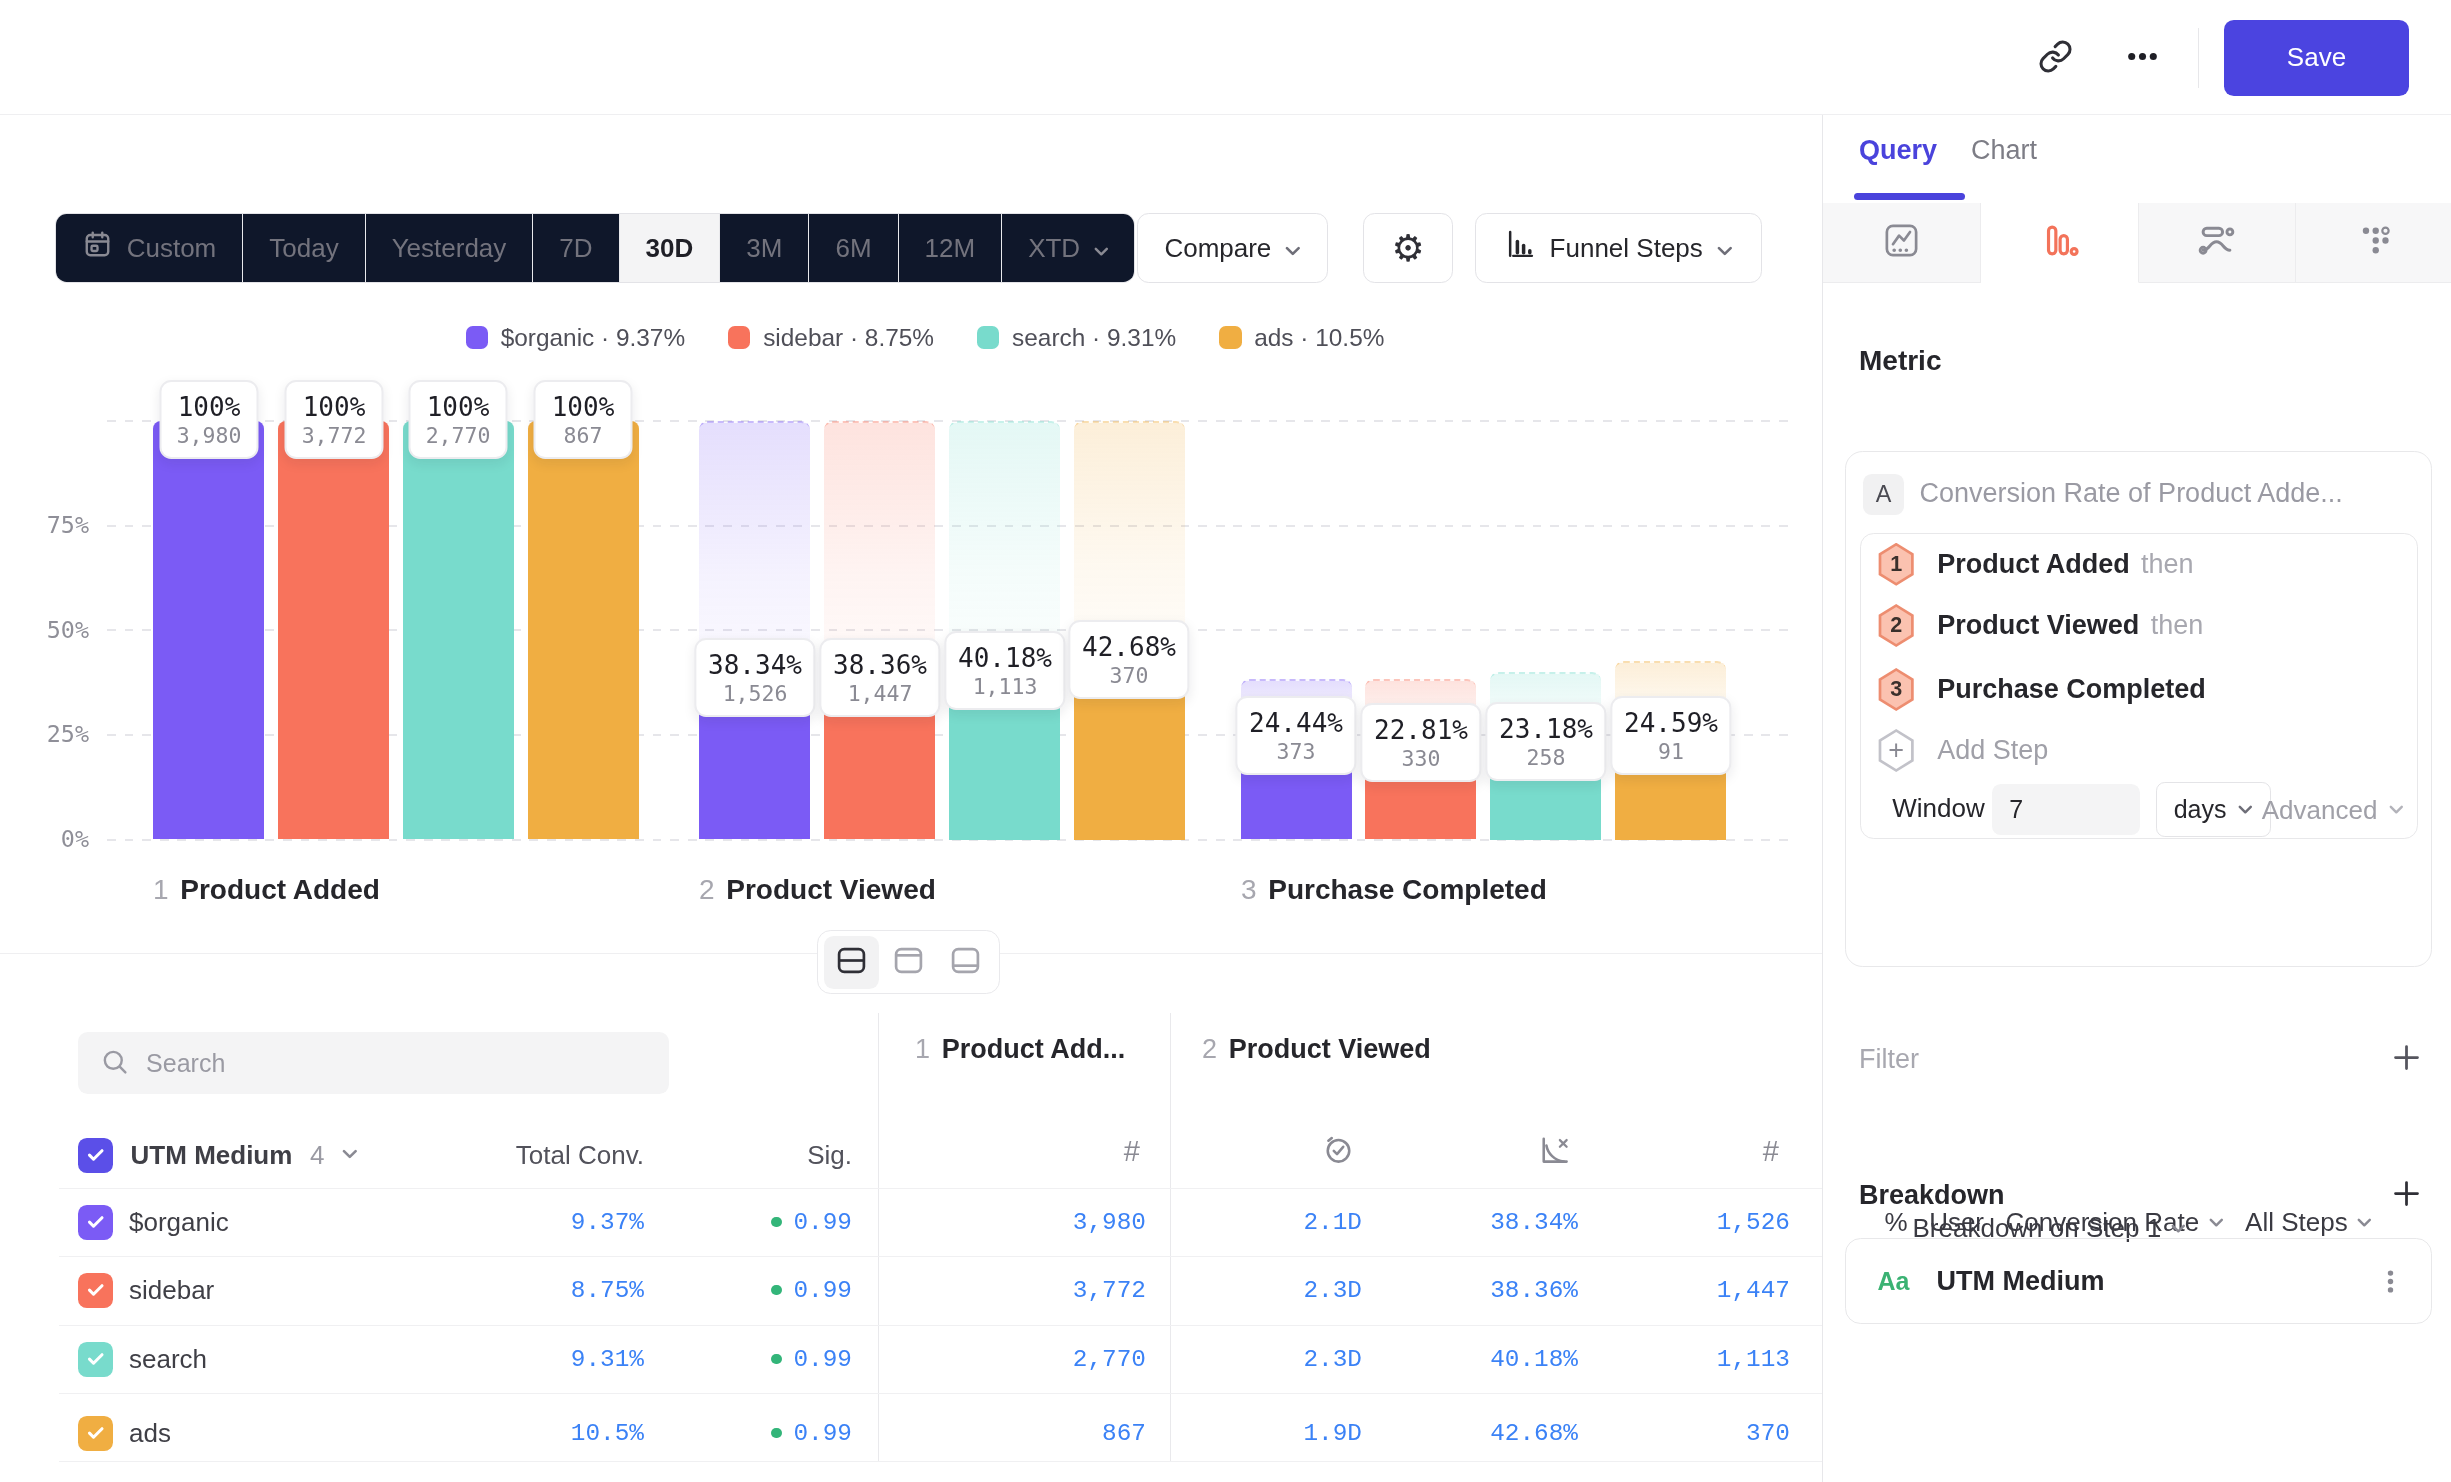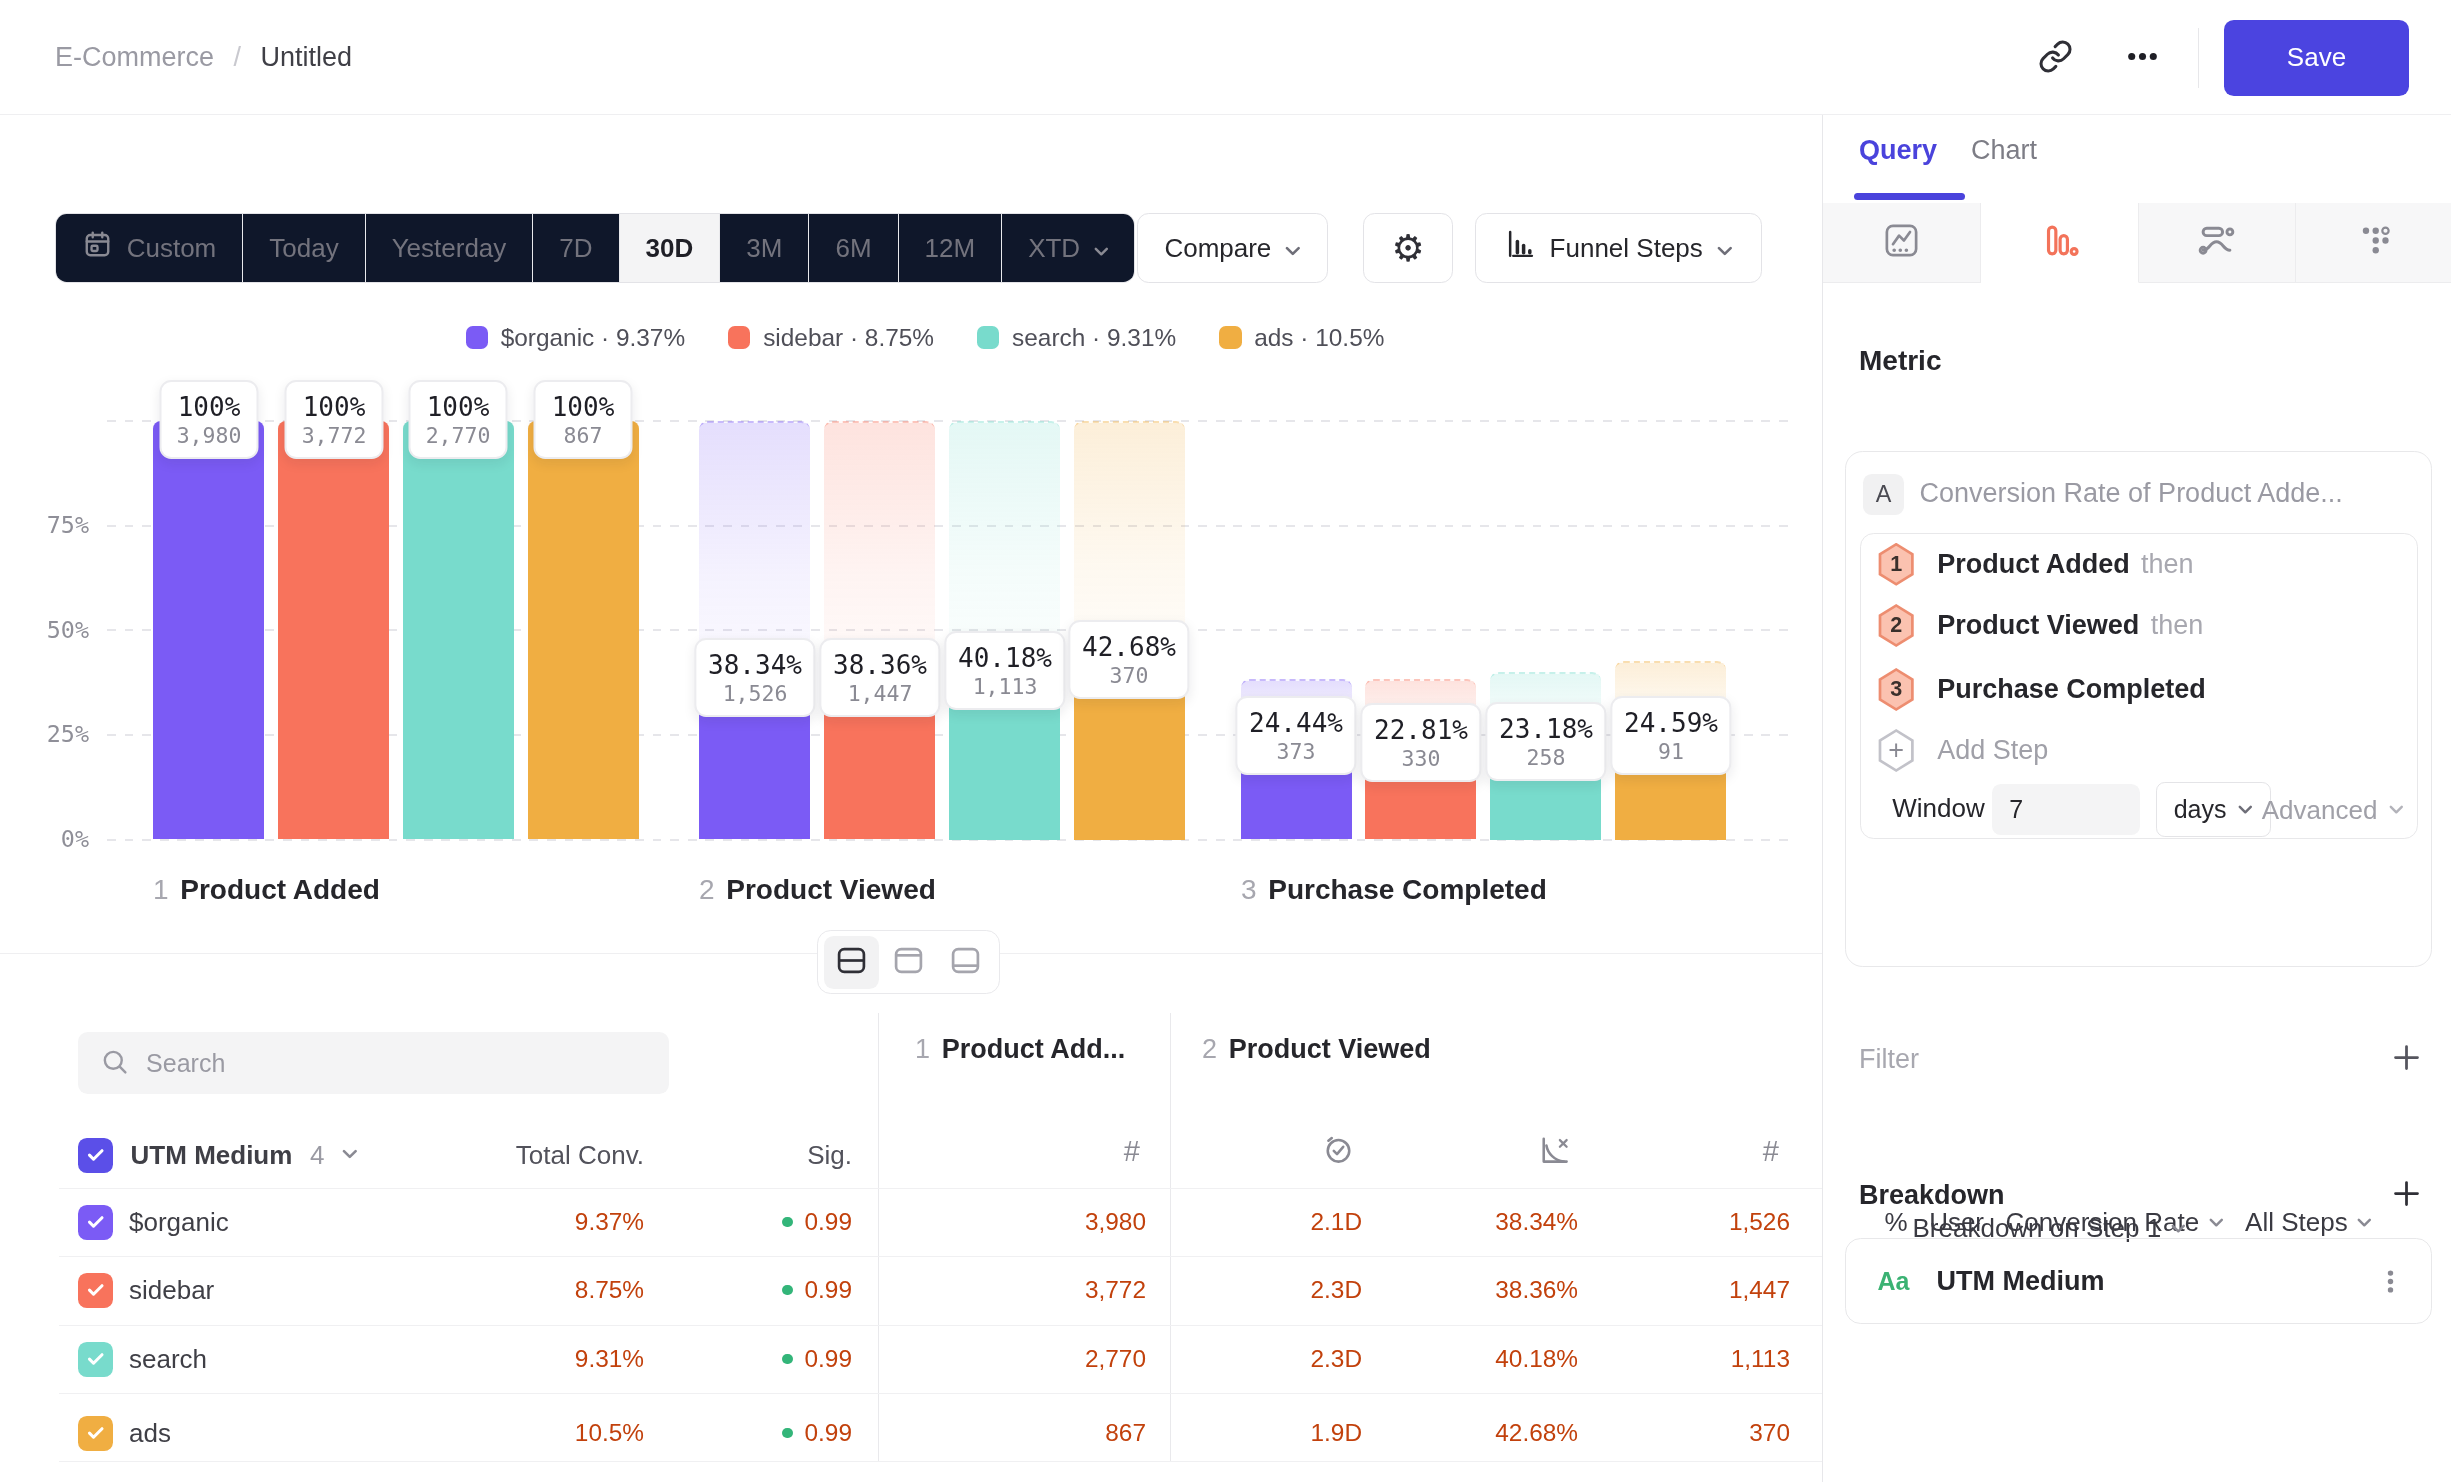--- a/index.html
+++ b/index.html
@@ -66,21 +66,21 @@
   .group-head .gname { font-size:26px; font-weight:700; color:#3F3F46; }
   .group-head .gcount { font-size:26px; color:#9A9AA3; }
   .col-head { position:absolute; top:168px; height:66px; display:flex; align-items:center; font-size:26px; color:#52525B; }
   .chk { width:35px; height:35px; border-radius:8.8px; display:flex; align-items:center; justify-content:center; cursor:pointer; flex:0 0 auto; }
   .icon-cell { position:absolute; top:158px; height:78px; display:flex; align-items:center; }
   .tbl-vdiv { position:absolute; top:59px; width:1px; height:449px; background:#E9E9EC; }
   .hline { position:absolute; left:59px; width:1763px; height:1px; background:#F0F0F2; }
   .trow { position:absolute; left:0; width:1822px; height:68px; cursor:pointer; }
   .trow .name { position:absolute; left:129px; top:0; height:68px; display:flex; align-items:center; font-size:26px; color:#3F3F46; }
   .trow .chk { position:absolute; left:78px; top:16.6px; }
-  .num { position:absolute; top:0; height:68px; display:flex; align-items:center; justify-content:flex-end; font-family:Liberation Sans, sans-serif; font-size:24.4px; color:#c2410c; }
+  .num { position:absolute; top:0; height:68px; display:flex; align-items:center; justify-content:flex-end; font-family:Liberation Mono, monospace; font-size:24.4px; color:#3b82f6; }
   .sig-dot { width:10.7px; height:10.7px; border-radius:50%; background:#33B579; margin-right:11.7px; }
   .hash { font-size:29px; color:#8A8A93; font-weight:500; }
 
   
   .tabs { position:absolute; left:0; top:0; width:630px; height:88px; }
   .tab { position:absolute; top:19.5px; font-size:27px; cursor:pointer; }
   .tab.active { color:#4A43DC; font-weight:700; }
   .tab.idle { color:#7D7D86; }
   .tab-underline { position:absolute; left:31px; top:78px; width:111px; height:6.8px; border-radius:3.9px; background:#4A43DC; }
   .tabstrip { position:absolute; left:0; top:88px; width:630px; height:80px; display:flex; border-bottom:1px solid #ECECEE; }
@@ -112,25 +112,20 @@
   .prow .lab-dark { font-size:27px; font-weight:700; color:#26262B; }
   .bd-card { position:absolute; left:21.5px; top:1123px; width:587px; height:86px; border:1px solid #E8E8EA; border-radius:15.6px; display:flex; align-items:center; }
   .bd-aa { margin-left:32px; font-size:25px; font-weight:700; color:#3BB273; }
   .bd-name { margin-left:27px; font-size:27px; font-weight:700; color:#26262B; }
   .kebab { margin-left:auto; margin-right:25px; cursor:pointer; display:flex; align-items:center; }
 </style>
 </head>
 <body>
 
 <header class="topbar">
-  <div class="crumbs">
-    <span class="crumb-parent">E-Commerce</span>
-    <span class="crumb-sep">/</span>
-    <span class="crumb-title">Untitled</span>
-  </div>
   <div class="top-actions">
     <button class="icon-btn">
       <span>
         <svg viewBox="0 0 24 24" width="35" height="35" fill="none" stroke="#2F2F36" stroke-width="2.1" stroke-linecap="round" stroke-linejoin="round">
           <path d="M10 13a5 5 0 0 0 7.54.54l3-3a5 5 0 0 0-7.07-7.07l-1.72 1.71"></path>
           <path d="M14 11a5 5 0 0 0-7.54-.54l-3 3a5 5 0 0 0 7.07 7.07l1.71-1.71"></path>
         </svg>
       </span>
     </button>
     <button class="icon-btn">

